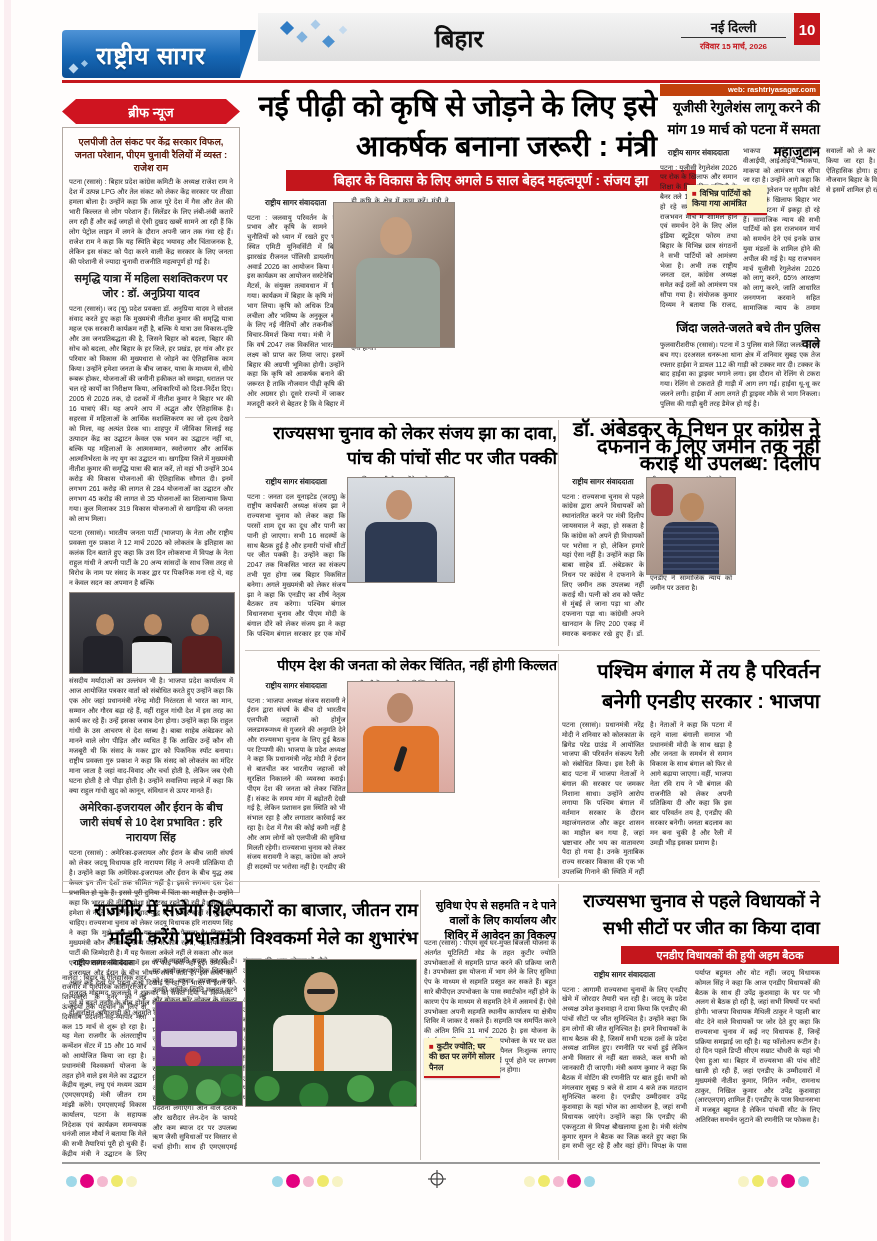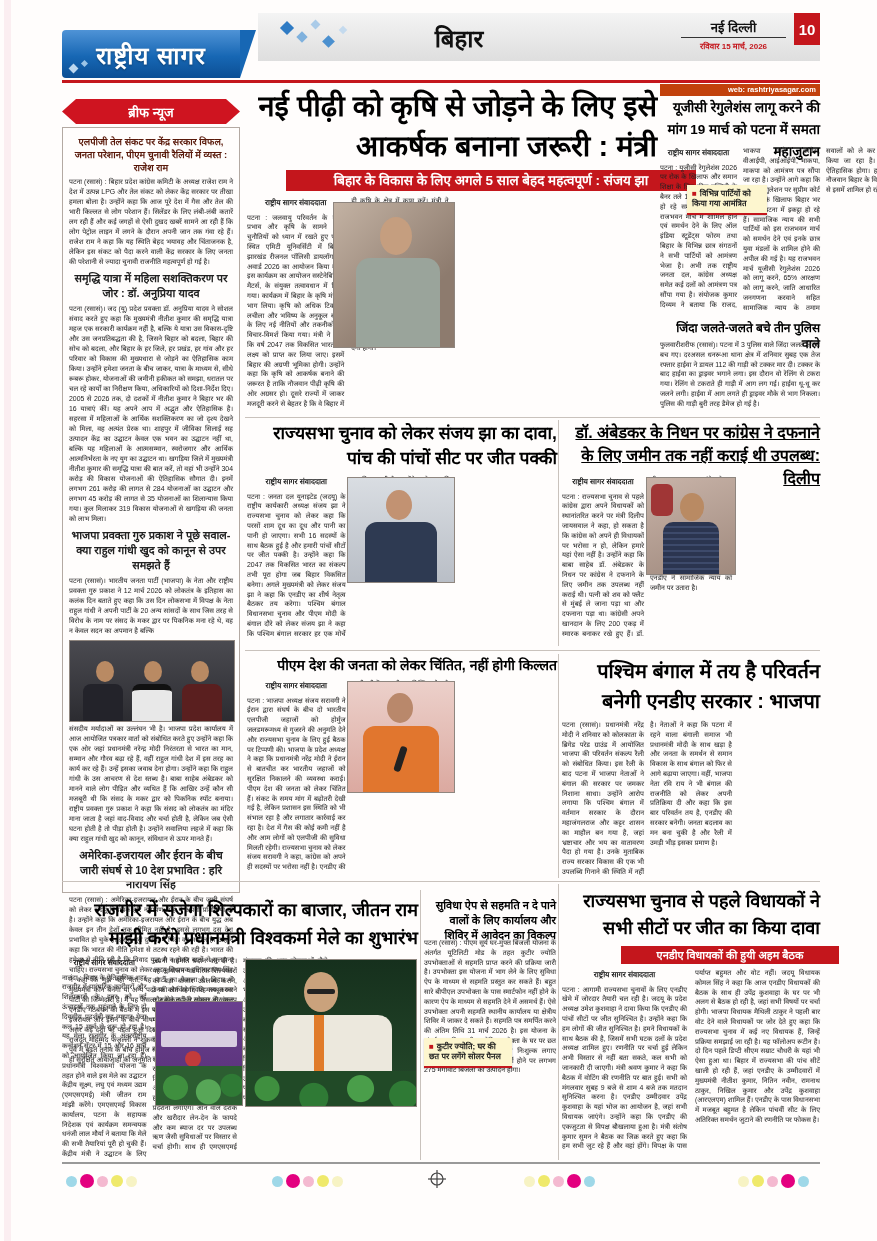--- a/index.html
+++ b/index.html
@@ -122,21 +122,20 @@
   </div>
   <div class="redline"></div>
   <div class="webbar">web: rashtriyasagar.com</div>
 
   <div class="ribbon">ब्रीफ न्यूज</div>
   <div class="briefs-box">
     <div class="brief-hl">एलपीजी तेल संकट पर केंद्र सरकार विफल, जनता परेशान, पीएम चुनावी रैलियों में व्यस्त : राजेश राम</div>
     <div class="brief-body">पटना (रसासं) : बिहार प्रदेश कांग्रेस कमिटी के अध्यक्ष राजेश राम ने देश में उत्पन्न LPG और तेल संकट को लेकर केंद्र सरकार पर तीखा हमला बोला है। उन्होंने कहा कि आज पूरे देश में गैस और तेल की भारी किल्लत से लोग परेशान हैं। सिलेंडर के लिए लंबी-लंबी कतारें लग रही हैं और कई जगहों से ऐसी दुखद खबरें सामने आ रही हैं कि लोग पेट्रोल लाइन में लगने के दौरान अपनी जान तक गंवा रहे हैं। राजेश राम ने कहा कि यह स्थिति बेहद भयावह और चिंताजनक है, लेकिन इस संकट को पैदा करने वाली केंद्र सरकार के लिए जनता की परेशानी से ज्यादा चुनावी राजनीति महत्वपूर्ण हो गई है।</div>
     <div class="brief-hl big">समृद्धि यात्रा में महिला सशक्तिकरण पर जोर : डॉ. अनुप्रिया यादव</div>
     <div class="brief-body">पटना (रसासं)। जद (यू) प्रदेश प्रवक्ता डॉ. अनुप्रिया यादव ने सोशल संवाद करते हुए कहा कि मुख्यमंत्री नीतीश कुमार की समृद्धि यात्रा महज एक सरकारी कार्यक्रम नहीं है, बल्कि ये यात्रा उस विकास-दृष्टि और उस जनप्रतिबद्धता की है, जिसने बिहार को बदला, बिहार की सोच को बदला, और बिहार के हर जिले, हर प्रखंड, हर गांव और हर परिवार को विकास की मुख्यधारा से जोड़ने का ऐतिहासिक काम किया। उन्होंने हमेशा जनता के बीच जाकर, यात्रा के माध्यम से, सीधे रूबरू होकर, योजनाओं की जमीनी हकीकत को समझा, धरातल पर चल रहे कार्यों का निरीक्षण किया, अधिकारियों को दिशा-निर्देश दिए। 2005 से 2026 तक, दो दशकों में नीतीश कुमार ने बिहार भर की 16 यात्राएं कीं। यह अपने आप में अद्भुत और ऐतिहासिक है। सहरसा में महिलाओं के आर्थिक सशक्तिकरण का जो दृश्य देखने को मिला, वह अत्यंत प्रेरक था। शाहपुर में जीविका सिलाई सह उत्पादन केंद्र का उद्घाटन केवल एक भवन का उद्घाटन नहीं था, बल्कि यह महिलाओं के आत्मसम्मान, स्वरोजगार और आर्थिक आत्मनिर्भरता के नए युग का उद्घाटन था। खगड़िया जिले में मुख्यमंत्री नीतीश कुमार की समृद्धि यात्रा की बात करें, तो वहां भी उन्होंने 304 करोड़ की विकास योजनाओं की ऐतिहासिक सौगात दी। इनमें लगभग 261 करोड़ की लागत से 284 योजनाओं का उद्घाटन और लगभग 45 करोड़ की लागत से 35 योजनाओं का शिलान्यास किया गया। कुल मिलाकर 319 विकास योजनाओं से खगड़िया की जनता को लाभ मिला।</div>
-    <div class="brief-hl big">भाजपा प्रवक्ता गुरु प्रकाश ने पूछे सवाल-क्या राहुल गांधी खुद को कानून से उपर समझते हैं</div>
     <div class="brief-body">पटना (रसासं)। भारतीय जनता पार्टी (भाजपा) के नेता और राष्ट्रीय प्रवक्ता गुरु प्रकाश ने 12 मार्च 2026 को लोकतंत्र के इतिहास का कलंक दिन बताते हुए कहा कि उस दिन लोकसभा में विपक्ष के नेता राहुल गांधी ने अपनी पार्टी के 20 अन्य सांसदों के साथ जिस तरह से विरोध के नाम पर संसद के मकर द्वार पर पिकनिक मना रहे थे, वह न केवल सदन का अपमान है बल्कि</div>
     <div class="photo ph-press" style="position:relative;width:166px;height:82px;margin:2px auto;">
       <span class="head" style="left:16%;"></span>
       <span class="torso" style="left:8%;background:#23232a;"></span>
       <span class="head" style="left:45%;"></span>
       <span class="torso" style="left:38%;background:#e8e8e8;border-top:6px solid #111;"></span>
       <span class="head" style="left:74%;"></span>
       <span class="torso" style="left:68%;background:#5a1f1f;"></span>
     </div>
     <div class="brief-body">संसदीय मर्यादाओं का उल्लंघन भी है। भाजपा प्रदेश कार्यालय में आज आयोजित पत्रकार वार्ता को संबोधित करते हुए उन्होंने कहा कि एक ओर जहां प्रधानमंत्री नरेन्द्र मोदी निरंतरता से भारत का मान, सम्मान और गौरव बढ़ा रहे हैं, वहीं राहुल गांधी देश में इस तरह का कार्य कर रहे हैं। उन्हें इसका जवाब देना होगा। उन्होंने कहा कि राहुल गांधी के उस आचरण से देश स्तब्ध है। बाबा साहेब अंबेडकर को मानने वाले लोग पीड़ित और व्यथित हैं कि आखिर उन्हें कौन सी मजबूरी थी कि संसद के मकर द्वार को पिकनिक स्पॉट बनाया। राष्ट्रीय प्रवक्ता गुरु प्रकाश ने कहा कि संसद को लोकतंत्र का मंदिर माना जाता है जहां वाद-विवाद और चर्चा होती है, लेकिन जब ऐसी घटना होती है तो पीड़ा होती है। उन्होंने सवालिया लहजे में कहा कि क्या राहुल गांधी खुद को कानून, संविधान से ऊपर मानते हैं।</div>
@@ -180,21 +179,21 @@
       <span>पटना : जनता दल यूनाइटेड (जदयू) के राष्ट्रीय कार्यकारी अध्यक्ष संजय झा ने राज्यसभा चुनाव को लेकर कहा कि परसों शाम दूध का दूध और पानी का पानी हो जाएगा। सभी 16 सदस्यों के साथ बैठक हुई है और हमारी पांचों सीटों पर जीत पक्की है। उन्होंने कहा कि 2047 तक विकसित भारत का संकल्प तभी पूरा होगा जब बिहार विकसित बनेगा। अगले मुख्यमंत्री को लेकर संजय झा ने कहा कि एनडीए का शीर्ष नेतृत्व बैठकर तय करेगा। पश्चिम बंगाल विधानसभा चुनाव और पीएम मोदी के बंगाल दौरे को लेकर संजय झा ने कहा कि पश्चिम बंगाल सरकार हर एक मोर्चे पर विफल रही है। उन्होंने आगे कहा कि एनडीए के सभी घटक दल एकजुट हैं और विधायकों के साथ लगातार संवाद हो रहा है। विपक्ष के पास न संख्या है और न ही रणनीति, इसलिए वे बौखलाए हुए हैं। जनता ने जिस भरोसे के साथ एनडीए को जनादेश दिया है, उस पर खरा उतरा जाएगा।</span>
     </div>
     <div class="photo ph-office" style="left:100px;top:2px;width:108px;height:106px;">
       <span class="head"></span>
         <span class="torso"></span>
     </div>
   </div>
 
   <div class="sep-v" style="left:558px;top:420px;height:226px;"></div>
 
-  <div class="abs hl" style="left:562px;top:421px;width:258px;height:50px;font-size:16px;line-height:23px;text-decoration:underline;">डॉ. अंबेडकर के निधन पर कांग्रेस ने दफनाने के लिए जमीन तक नहीं कराई थी उपलब्ध: दिलीप</div>
+  <div class="abs hl" style="left:562px;top:421px;width:258px;height:50px;font-size:20px;line-height:17px;">डॉ. अंबेडकर के निधन पर कांग्रेस ने दफनाने के लिए जमीन तक नहीं कराई थी उपलब्ध: दिलीप</div>
   <div class="abs" style="left:562px;top:475px;width:258px;height:170px;">
     <div class="body-txt cols" style="column-count:3;height:170px;column-gap:6px;">
       <div class="byline">राष्ट्रीय सागर संवाददाता</div>
       <span>पटना : राज्यसभा चुनाव से पहले कांग्रेस द्वारा अपने विधायकों को स्थानांतरित करने पर मंत्री दिलीप जायसवाल ने कहा, हो सकता है कि कांग्रेस को अपने ही विधायकों पर भरोसा न हो, लेकिन हमारे यहां ऐसा नहीं है। उन्होंने कहा कि बाबा साहेब डॉ. अंबेडकर के निधन पर कांग्रेस ने दफनाने के लिए जमीन तक उपलब्ध नहीं कराई थी। पत्नी को शव को फ्लैट से मुंबई ले जाना पड़ा था और दफनाना पड़ा था। कांग्रेसी अपने खानदान के लिए 200 एकड़ में स्मारक बनाकर रखे हुए हैं। डॉ. भीम राव का स्मारक कांग्रेस ने 70 साल तक नहीं बनाया। जब केंद्र में नरेंद्र मोदी सरकार आई, तो दिल्ली में बाबा साहेब के नाम पर भव्य स्मारक बनाया गया। उन्होंने कहा कि भाजपा ने ही बाबा साहेब से जुड़े पंच तीर्थों का विकास कराया और उनके सम्मान में अनेक कदम उठाए। कांग्रेस ने केवल वोट बैंक की राजनीति की है, जबकि एनडीए ने सामाजिक न्याय को जमीन पर उतारा है।</span>
     </div>
     <div class="photo ph-room" style="left:84px;top:2px;width:90px;height:98px;">
       <span class="blob"></span>
         <span class="head"></span>
         <span class="torso"></span>
     </div>
@@ -240,21 +239,21 @@
         <span class="scarf"></span>
         <span class="plants"></span>
     </div>
   </div>
 
   <div class="sep-v" style="left:420px;top:890px;height:270px;"></div>
 
   <div class="abs hl" style="left:424px;top:888px;width:132px;height:46px;font-size:11px;line-height:15px;margin-top:10px;">सुविधा ऐप से सहमति न दे पाने वालों के लिए कार्यालय और शिविर में आवेदन का विकल्प</div>
   <div class="abs" style="left:424px;top:938px;width:132px;height:222px;">
     <div class="body-txt" style="height:222px;">पटना (रसासं) : पीएम सूर्य घर-मुफ्त बिजली योजना के अंतर्गत यूटिलिटी मोड के तहत कुटीर ज्योति उपभोक्ताओं से सहमति प्राप्त करने की प्रक्रिया जारी है। उपभोक्ता इस योजना में भाग लेने के लिए सुविधा ऐप के माध्यम से सहमति प्रस्तुत कर सकते हैं। बहुत सारे बीपीएल उपभोक्ता के पास स्मार्टफोन नहीं होने के कारण ऐप के माध्यम से सहमति देने में असमर्थ हैं। ऐसे उपभोक्ता अपनी सहमति स्थानीय कार्यालय या क्षेत्रीय शिविर में जाकर दे सकते हैं। सहमति पत्र समर्पित करने की अंतिम तिथि 31 मार्च 2026 है। इस योजना के अंतर्गत चयनित कुटीर ज्योति उपभोक्ता के घर पर छत खाली होने पर वहां सोलर पैनल निःशुल्क लगाए जाएंगे। उल्लेखनीय है कि कार्य पूर्ण होने पर लगभग 275 मेगावाट बिजली का उत्पादन होगा।</div>
-    <div class="pullquote" style="left:0;top:100px;width:88px;">
+    <div class="pullquote" style="left:0;top:100px;width:76px;">
       <span class="pq-bullet">■</span><span>कुटीर ज्योति; घर की छत पर लगेंगे सोलर पैनल</span>
     </div>
   </div>
 
   <div class="sep-v" style="left:558px;top:884px;height:276px;"></div>
 
   <div class="abs hl" style="left:562px;top:888px;width:258px;height:54px;font-size:18px;line-height:27px;">राज्यसभा चुनाव से पहले विधायकों ने सभी सीटों पर जीत का किया दावा</div>
   <div class="abs red-band" style="left:582px;top:946px;width:218px;height:18px;font-size:11px;line-height:18px;">एनडीए विधायकों की हुयी अहम बैठक</div>
   <div class="abs" style="left:562px;top:968px;width:258px;height:192px;">
     <div class="body-txt cols" style="column-count:2;height:192px;column-gap:8px;">

